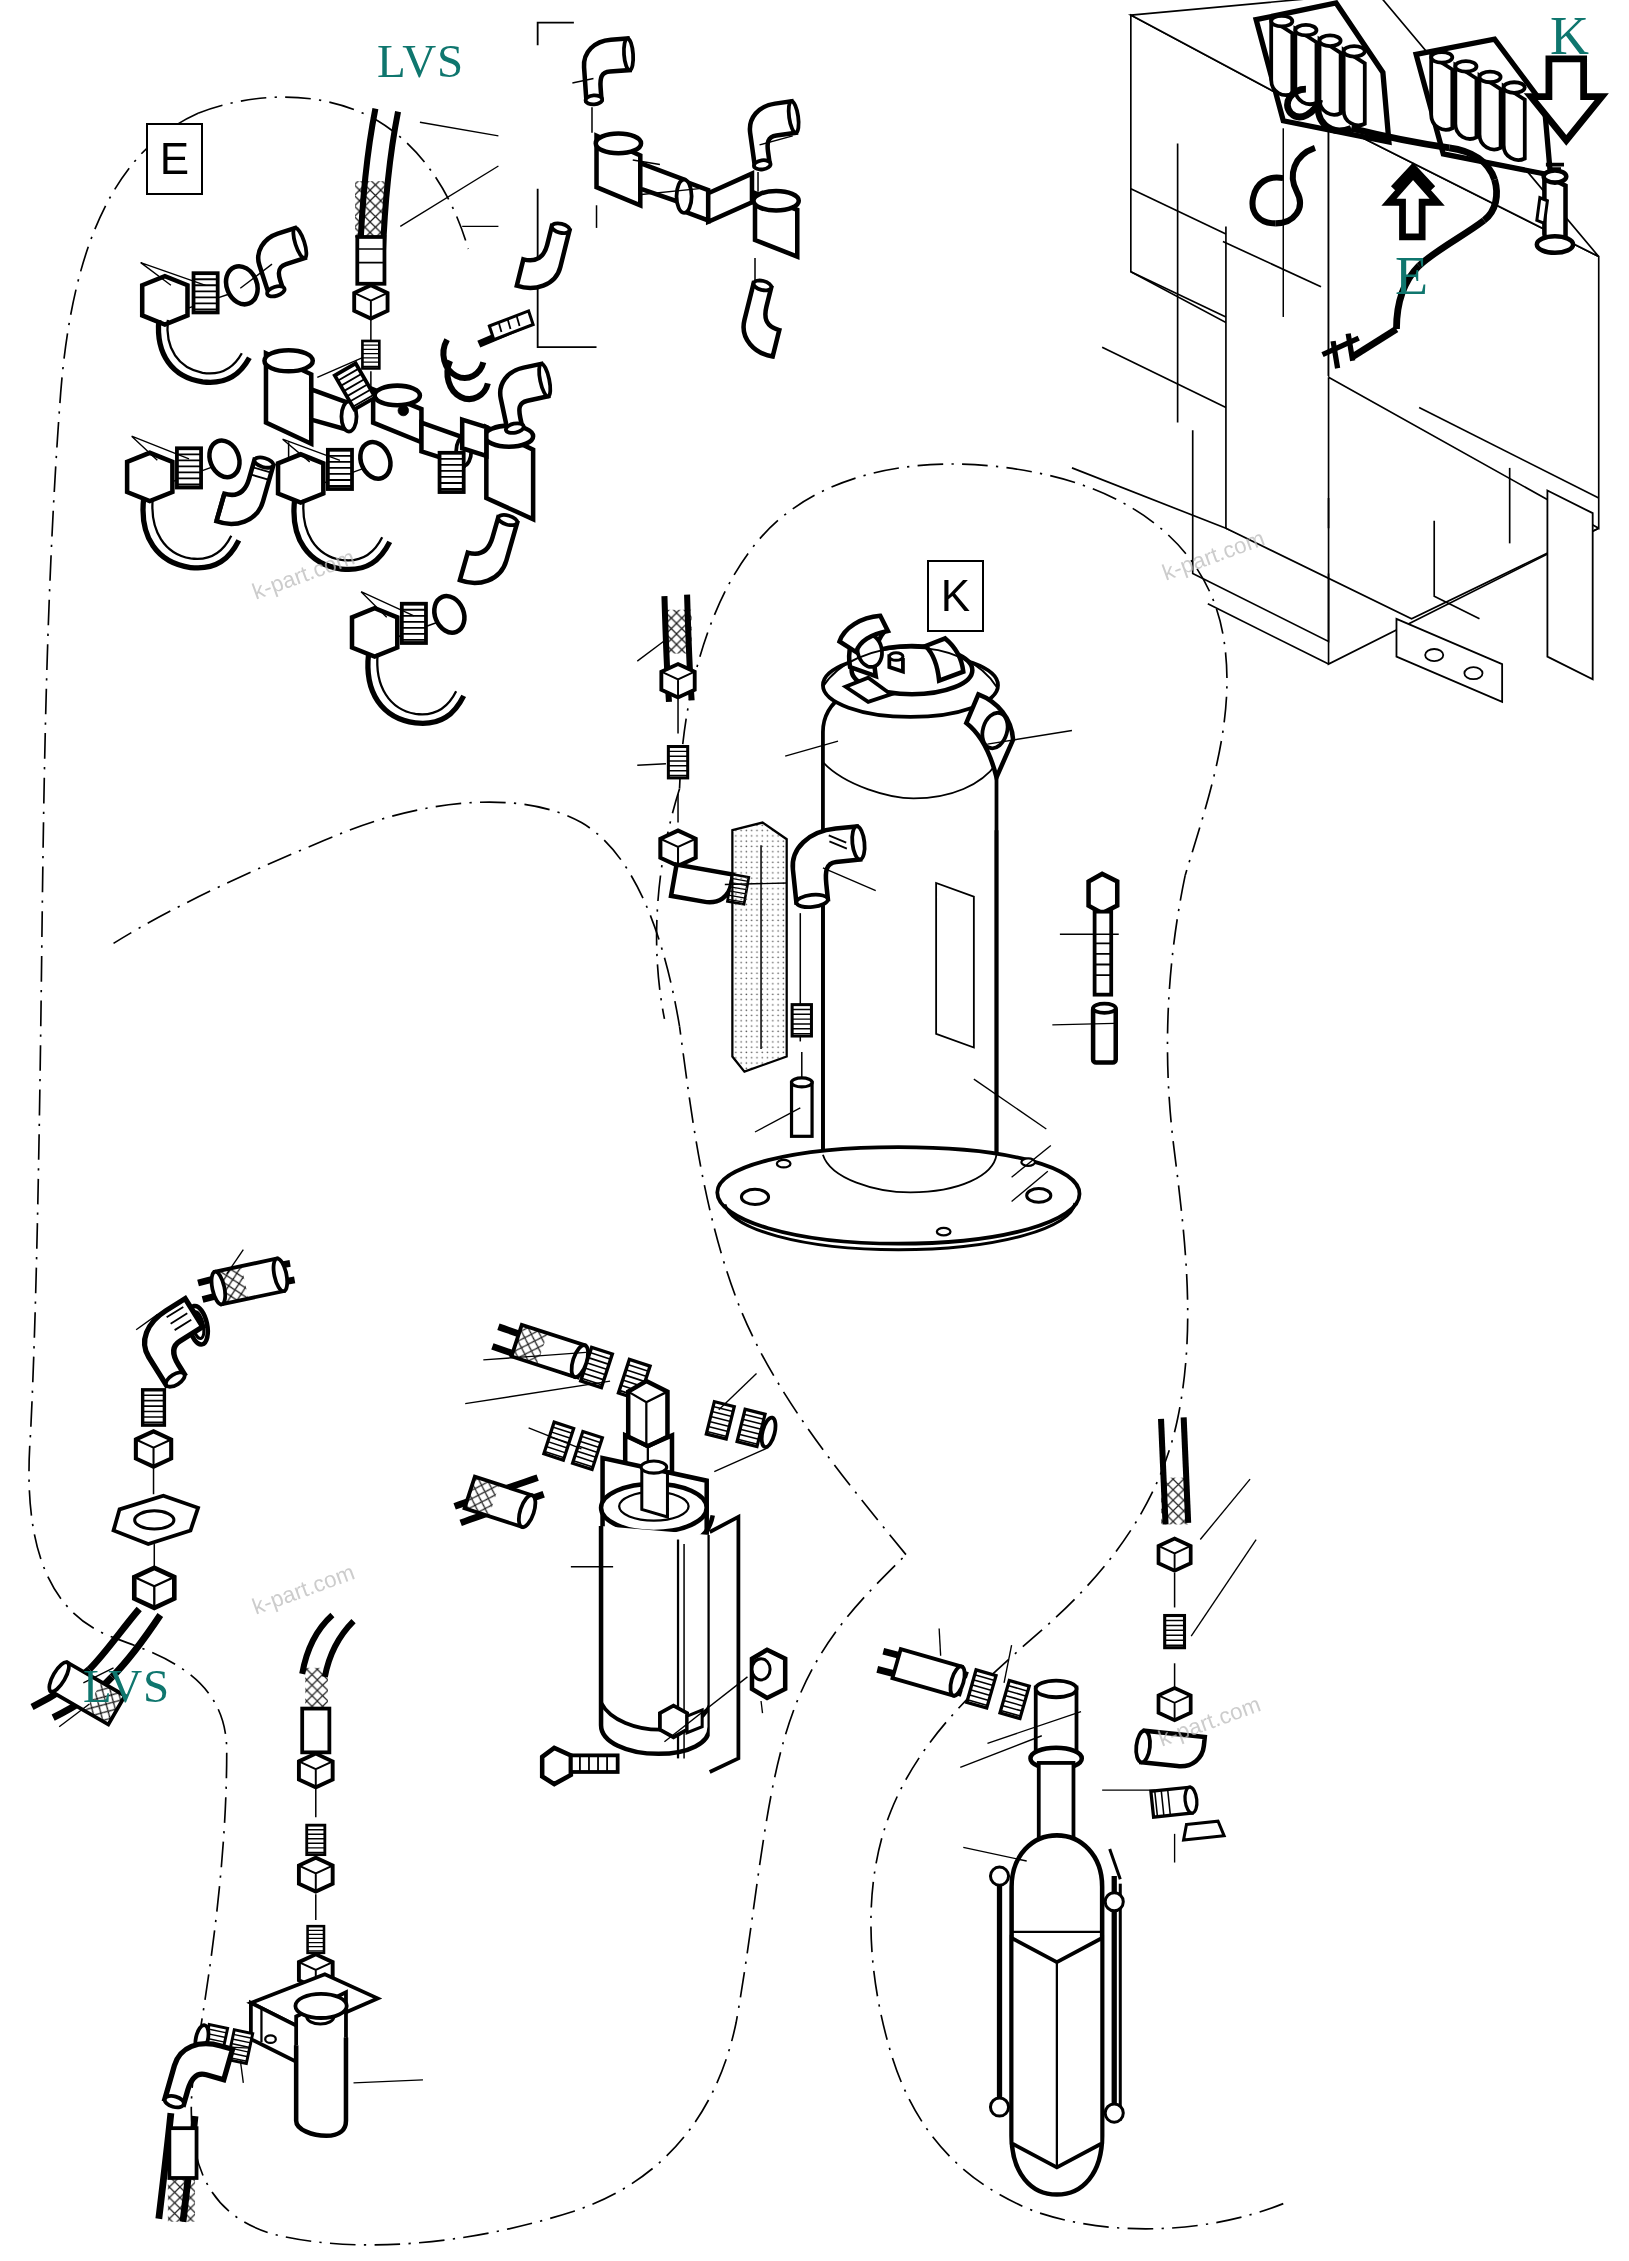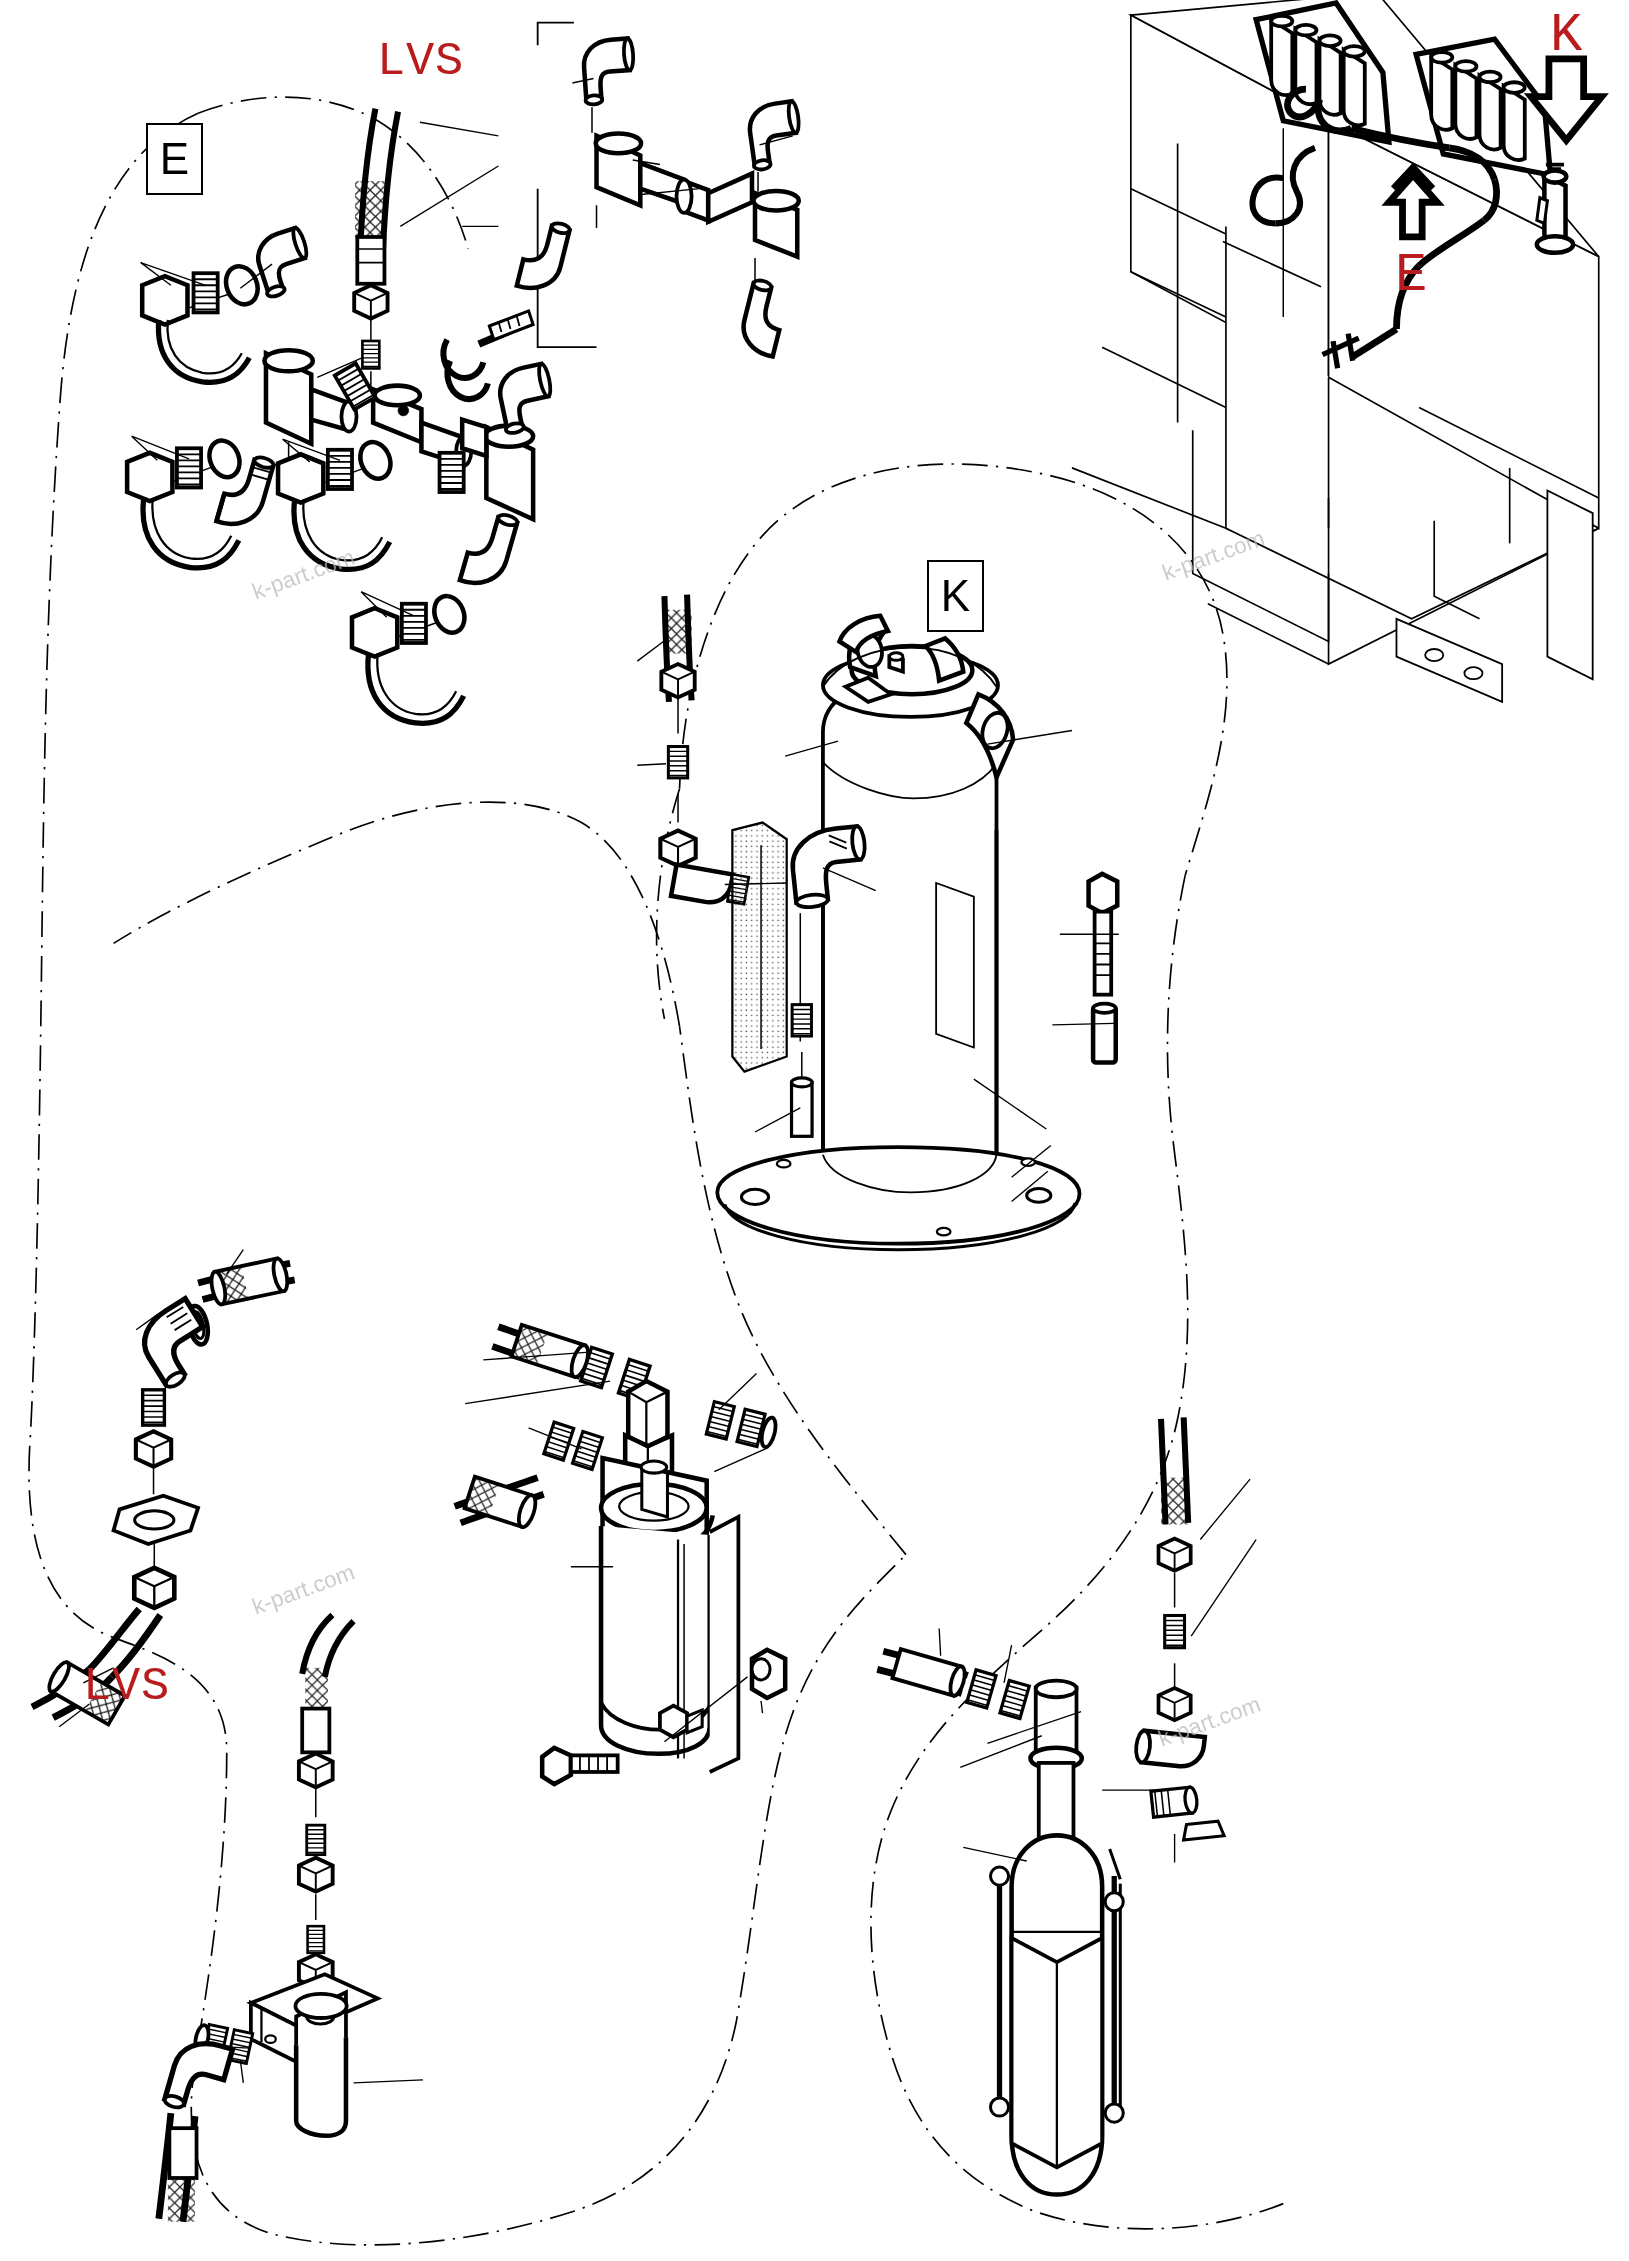--- a/index.html
+++ b/index.html
@@ -1,20 +1,20 @@
 <!DOCTYPE html>
 <html style="font-size:12px"><head>
 <meta charset="utf-8">
 <title>Hydraulic Parts Diagram</title>
 <style>
   html,body{margin:0;padding:0;background:#ffffff;}
   body{font-family:"Liberation Sans",sans-serif;}
   #sheet{position:relative;width:1630px;height:2261px;background:#fff;overflow:hidden;}
   #sheet svg{position:absolute;left:0;top:0;width:1630px;height:2261px;}
-  .lbl{position:absolute;font-family:Liberation Mono, monospace;color:#b91c1c;
+  .lbl{position:absolute;font-family:Liberation Serif, serif;color:#0f766e;
        font-weight:400;white-space:nowrap;line-height:1;}
   .lvs{font-size:47px;letter-spacing:0.8px;}
   .boxchar{position:absolute;border:2.3px solid #000;background:#fff;
            display:flex;align-items:center;justify-content:center;
            font-size:44px;font-family:"Liberation Sans",sans-serif;color:#000;}
   .bigchar{font-size:54px;font-weight:400;}
   .wm{position:absolute;color:#b9b9b9;font-size:22.6px;font-family:"Liberation Sans",sans-serif;
       white-space:nowrap;opacity:.85;}
 </style>
 </head>

